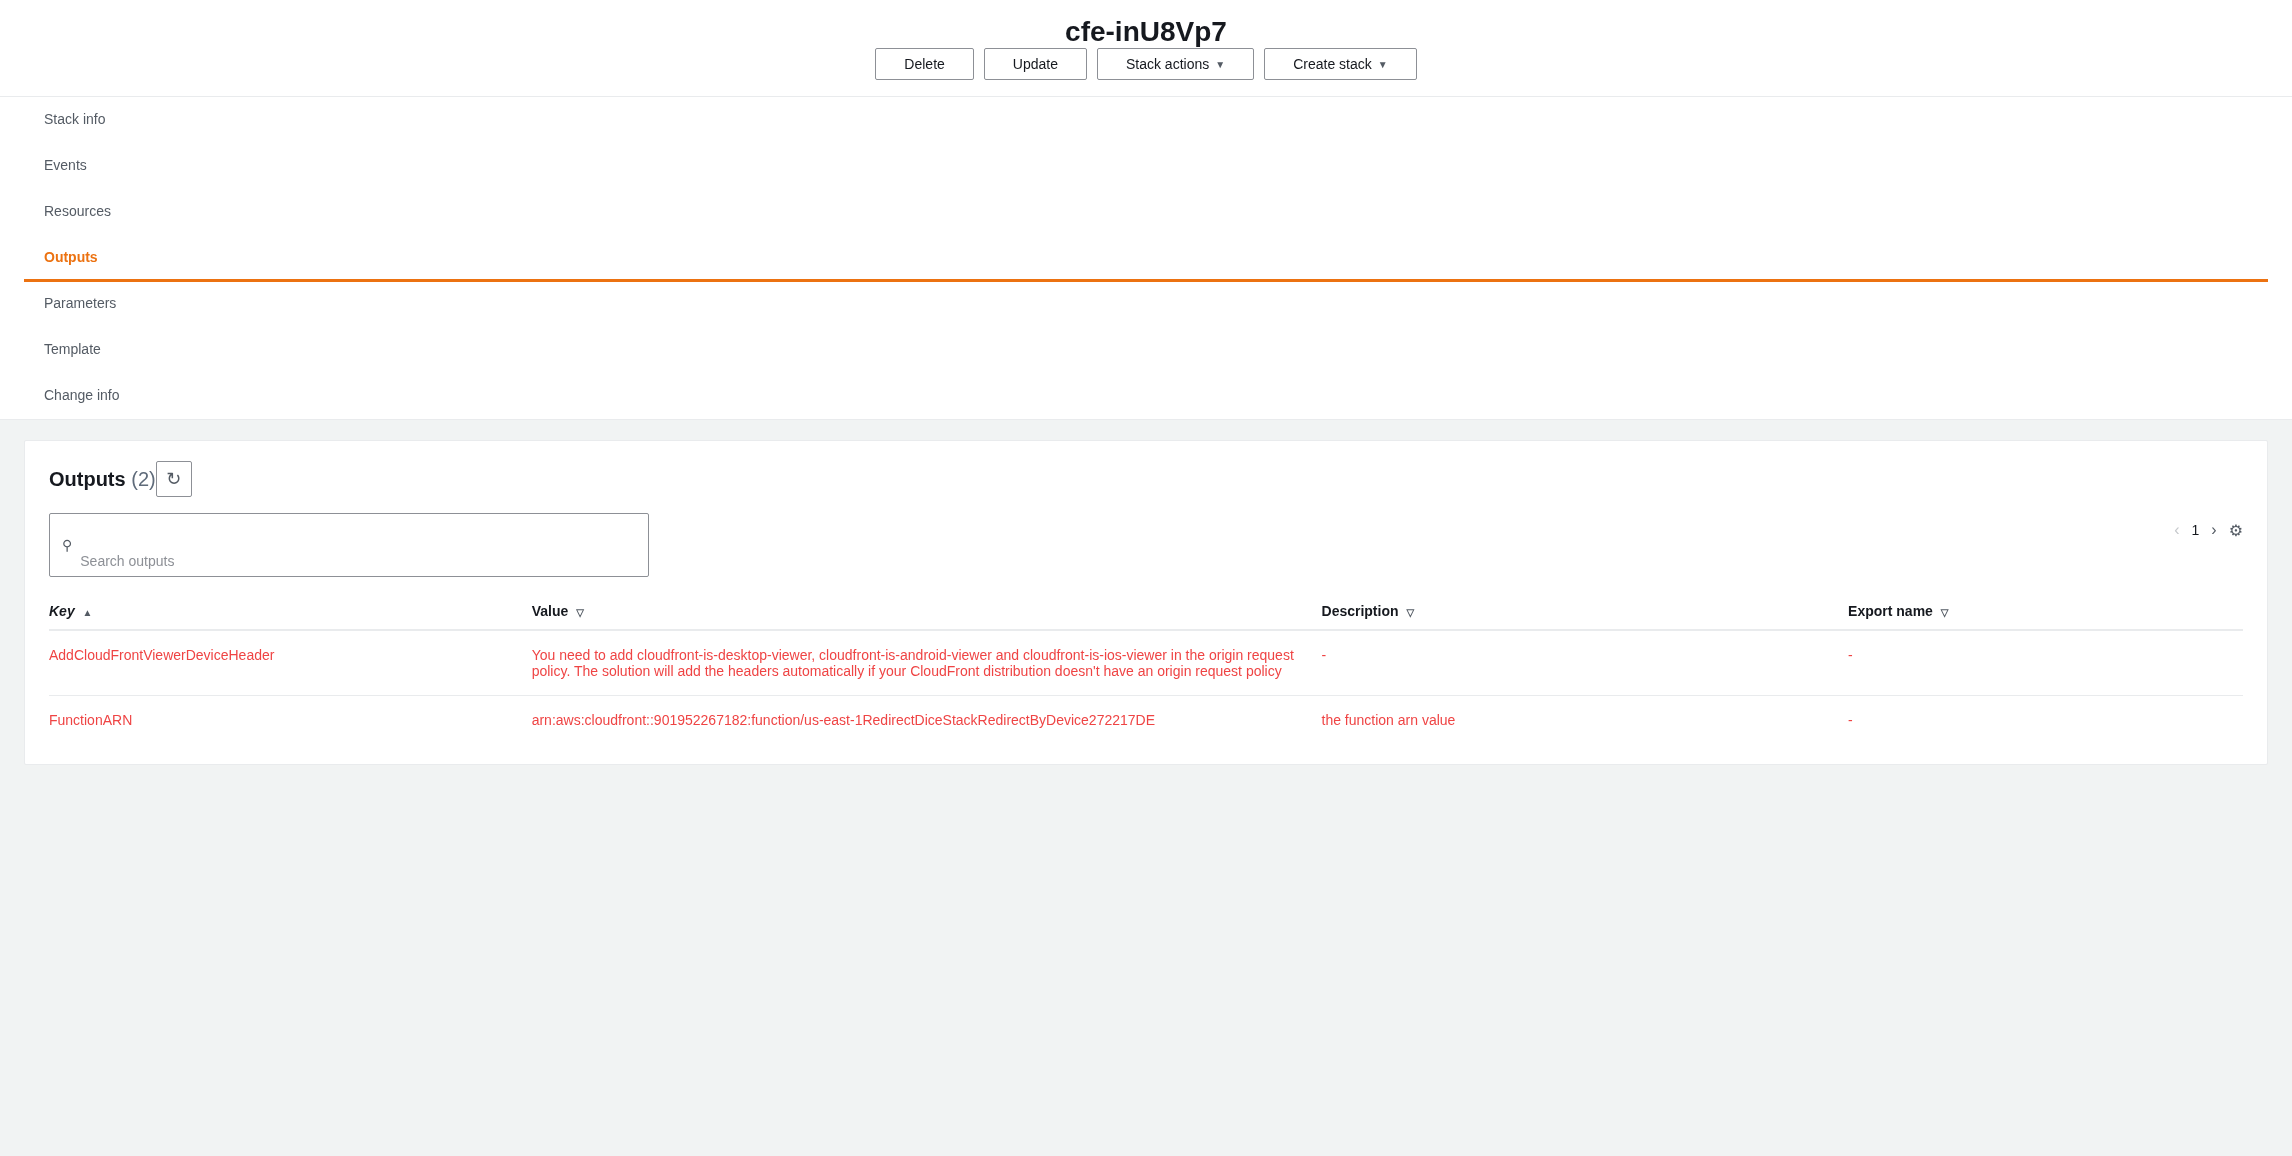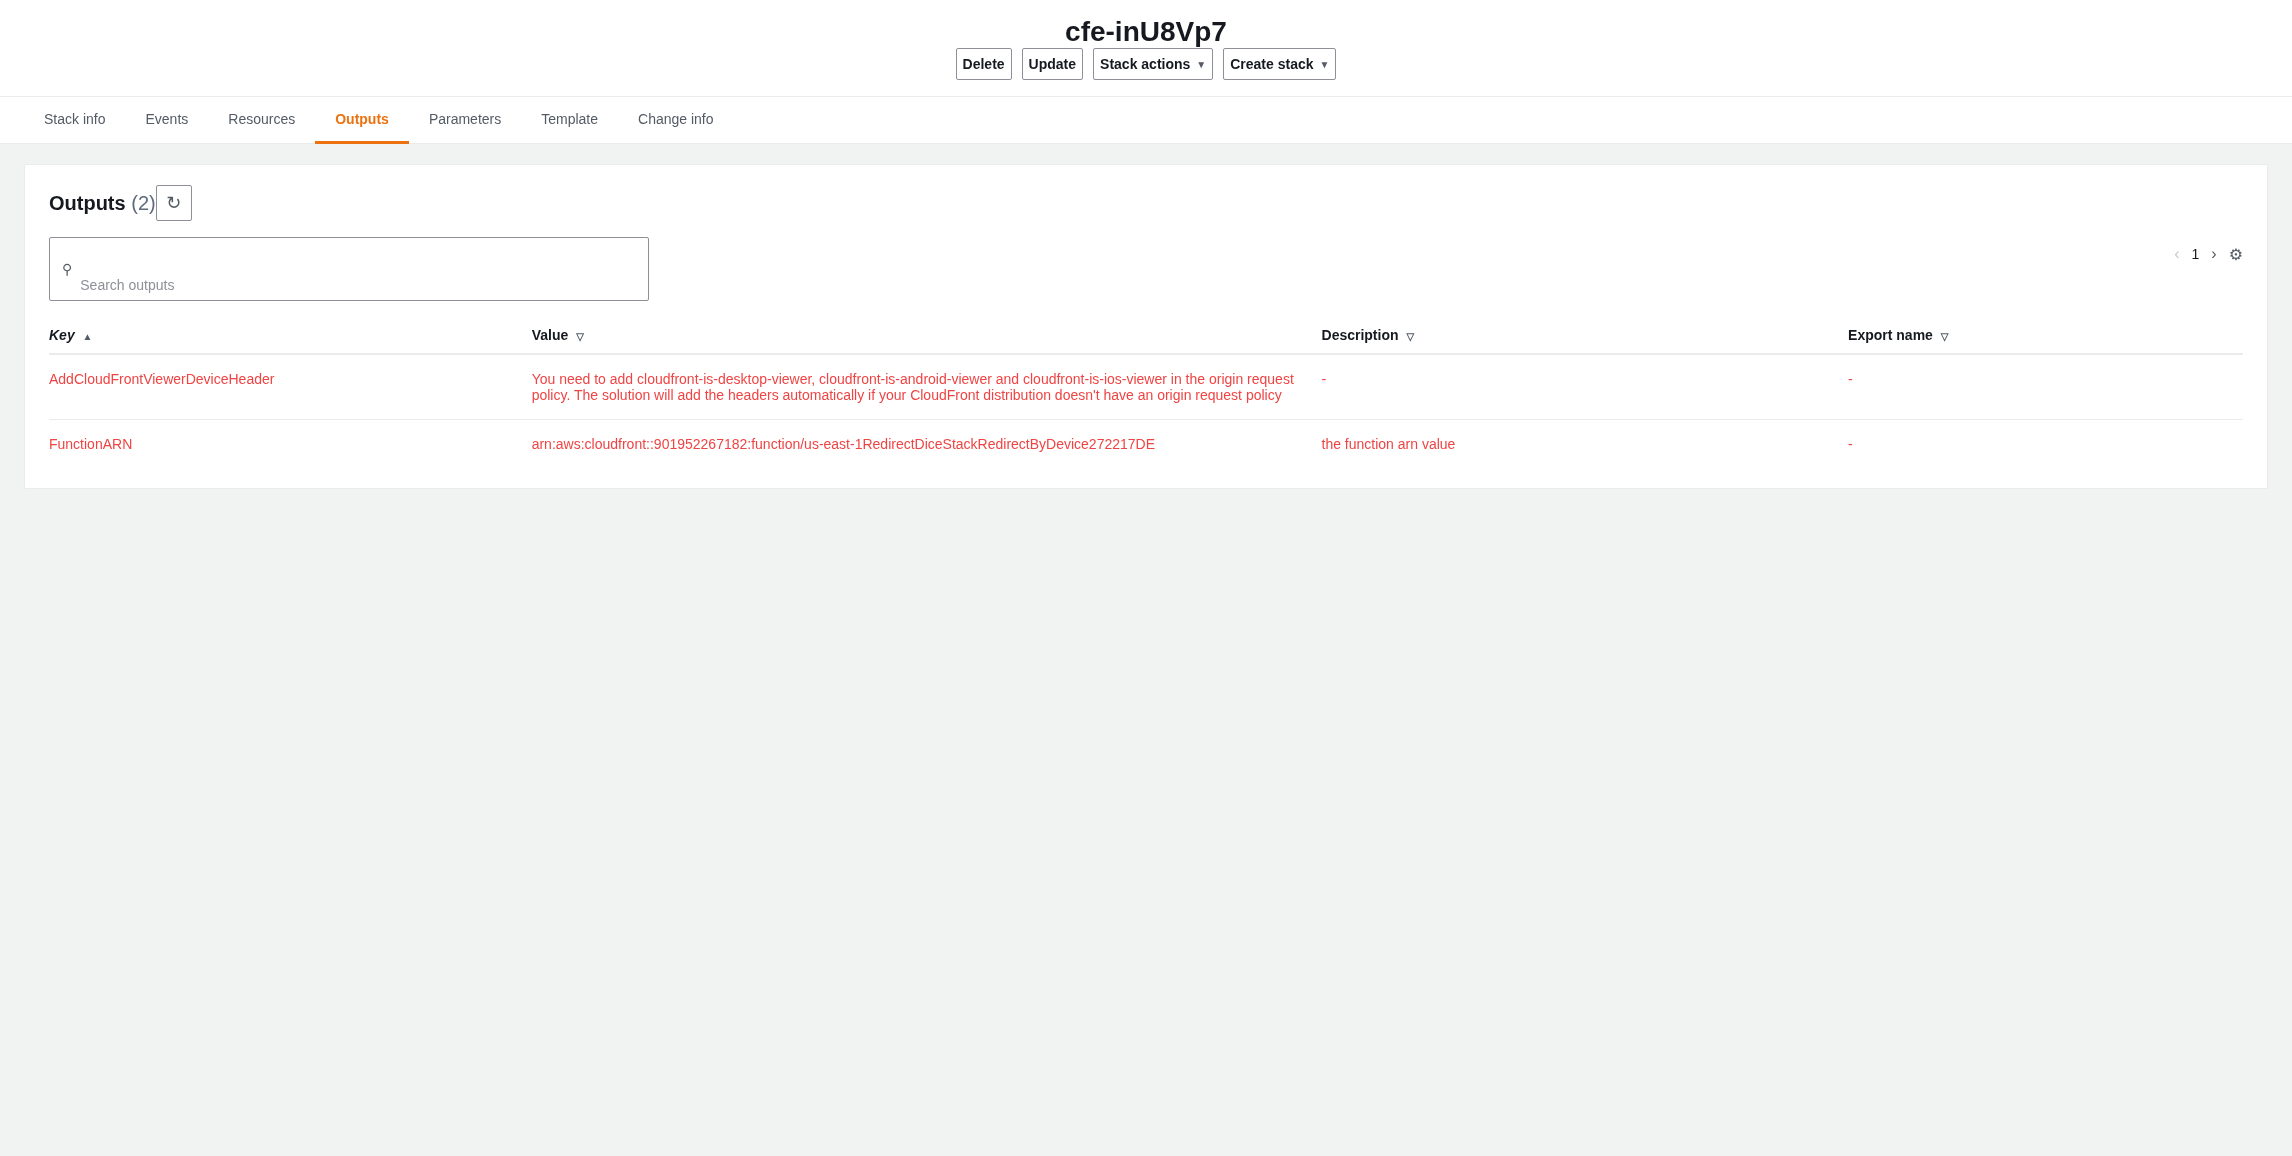--- a/index.html
+++ b/index.html
@@ -23,40 +23,41 @@
       font-size: 28px;
       font-weight: 700;
       color: #16191f;
     }
     .top-actions {
       display: flex;
       gap: 10px;
       align-items: center;
     }
     .btn {
-      padding: 7px 6px;
+      padding: 7px 28px;
       border: 1px solid #8d9096;
       background: #fff;
       border-radius: 2px;
       cursor: pointer;
       font-size: 14px;
-      font-weight: 700;
+      font-weight: 400;
       color: #16191f;
       display: flex;
       align-items: center;
       gap: 6px;
       white-space: nowrap;
     }
     .btn .chevron { font-size: 10px; color: #545b64; }
 
     .tabs-bar {
       background: #fff;
       display: flex;
       padding: 0 24px;
       border-bottom: 1px solid #e9ebed;
+      flex-direction: column;
     }
     .tab {
       padding: 14px 20px;
       cursor: pointer;
       font-size: 14px;
       color: #545b64;
       border-bottom: 3px solid transparent;
       margin-bottom: -1px;
       font-weight: 400;
     }

